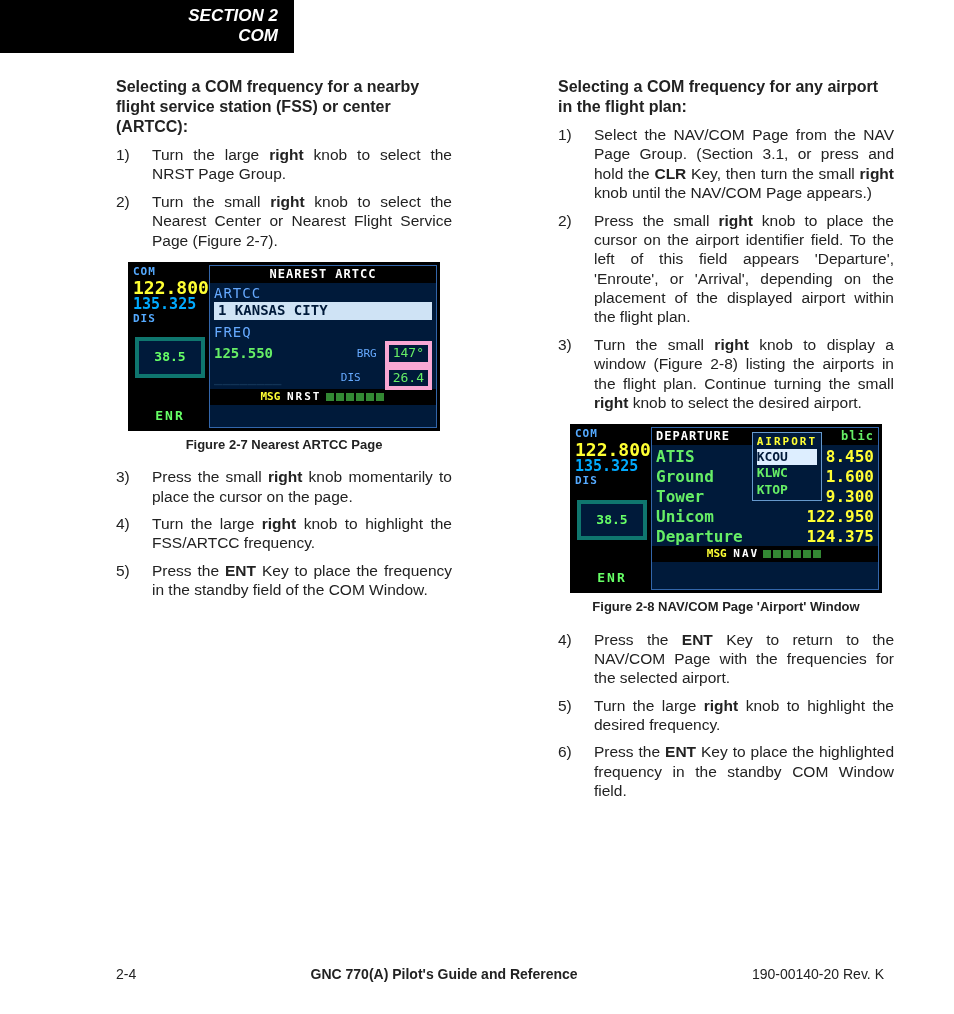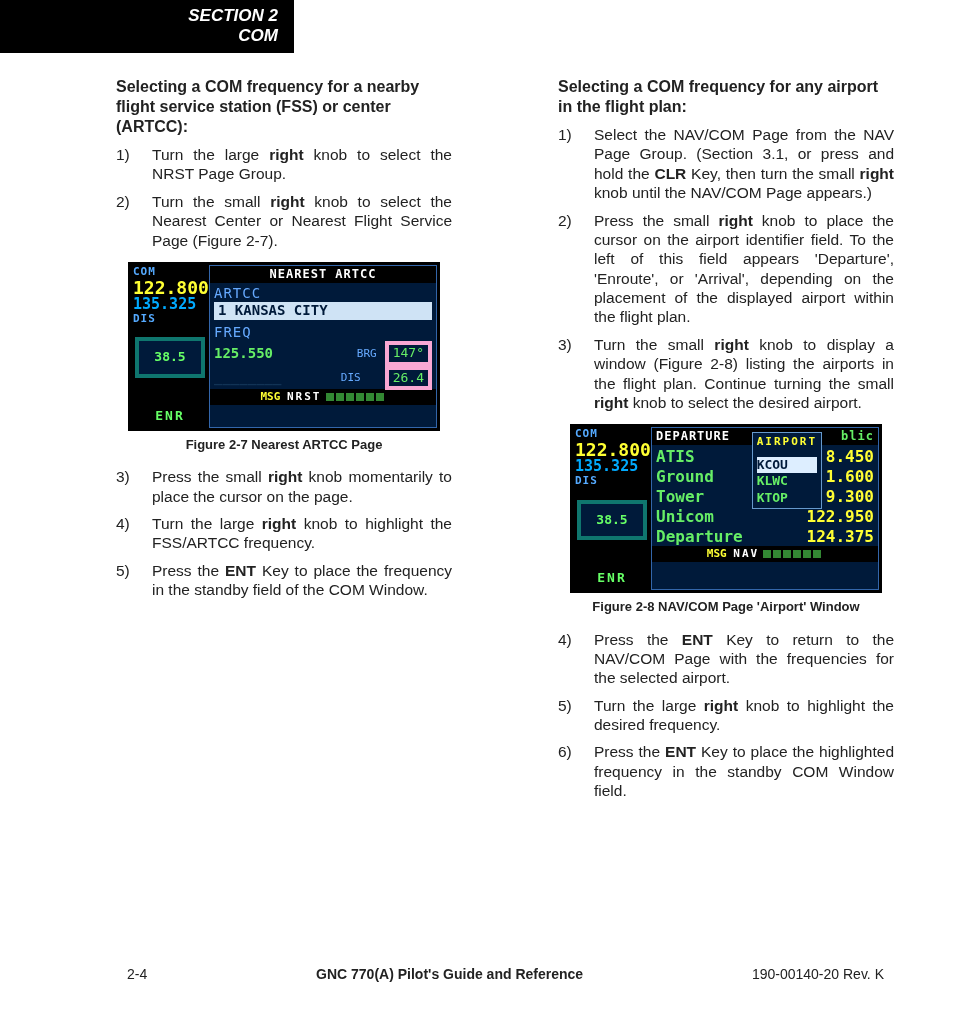--- a/index.html
+++ b/index.html
@@ -107,27 +107,27 @@
   .popup {
     position:absolute;
     right:56px; top:4px;
     background:#001a3a;
     border:1px solid #6699cc;
     padding:2px 4px;
     z-index:2;
   }
   .popup-title{ color:#ffff33; font-weight:bold; font-size:11px; text-align:center; letter-spacing:2px;}
   .popup-item{ color:#66ee66; font-weight:bold; font-size:13px;}
-  .popup-item.sel{ background:#ddeeff; color:#001a3a;margin-top:8px;}
+  .popup-item.sel{ background:#ddeeff; color:#001a3a;}
   .freq-list .row { display:flex; justify-content:space-between; font-weight:bold; font-size:16px;}
   .freq-list .row .nm{ color:#66ee66;}
   .freq-list .row .fq{ color:#ffff33;}
   .footer {
     position:absolute;
-    bottom:32px; left:11px; right:0;
+    bottom:32px; left:0; right:0;
     display:flex; justify-content:space-between;
     padding:0 70px 0 116px;
     font-size:14px;
   }
   .footer .ctr{ font-weight:700;}
 </style>
 </head>
 <body>
 
 <div class="section-tab">

